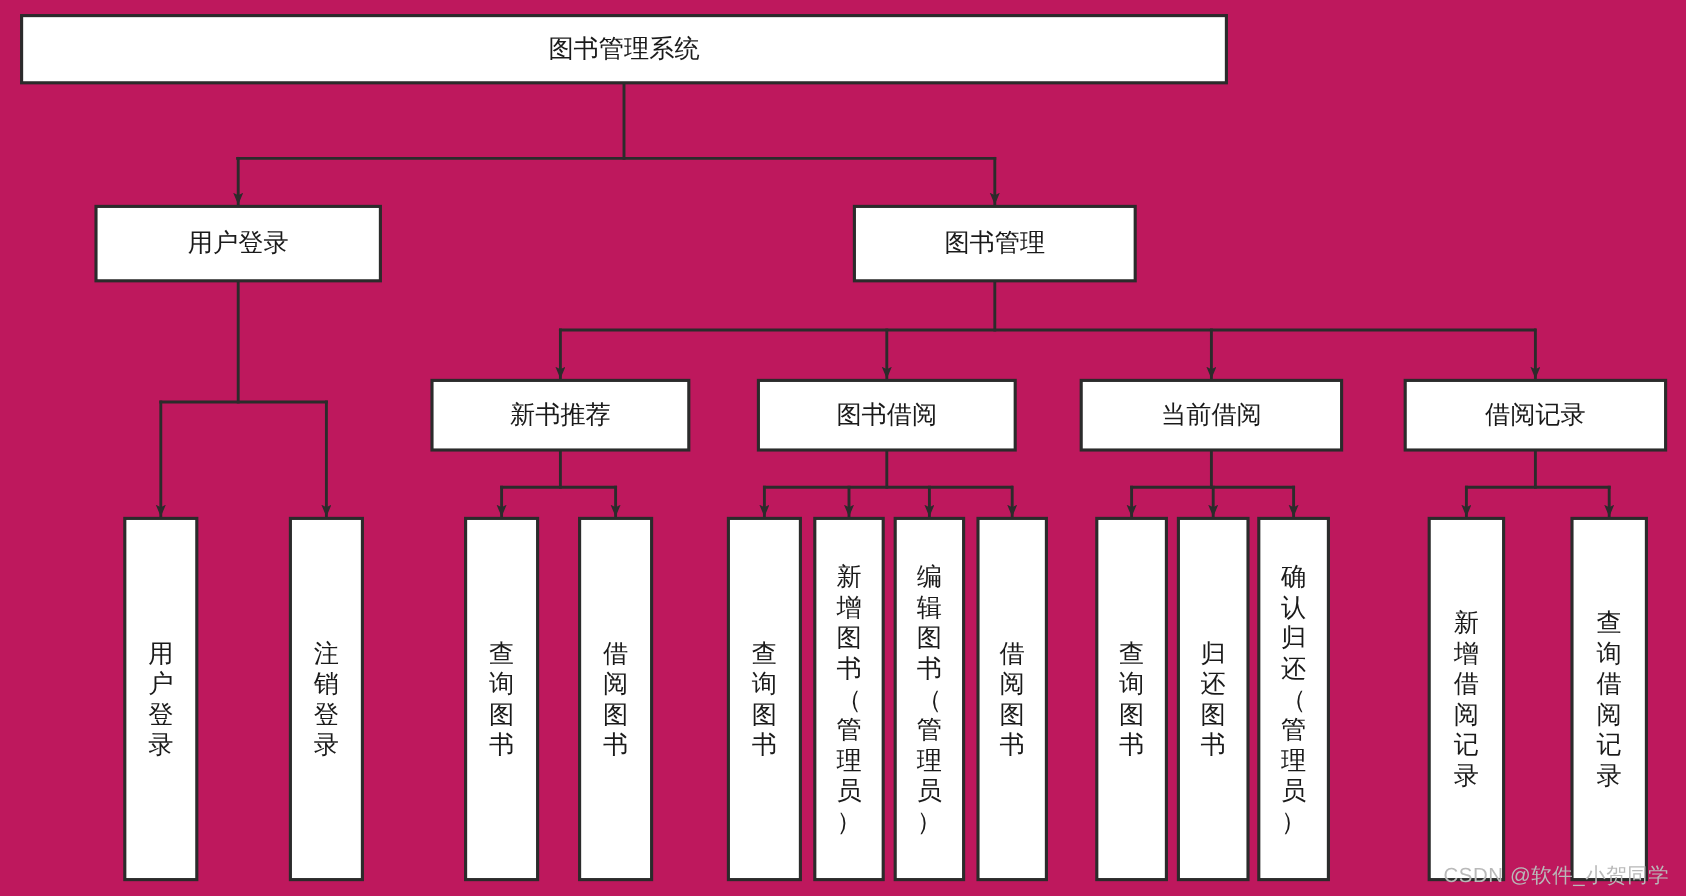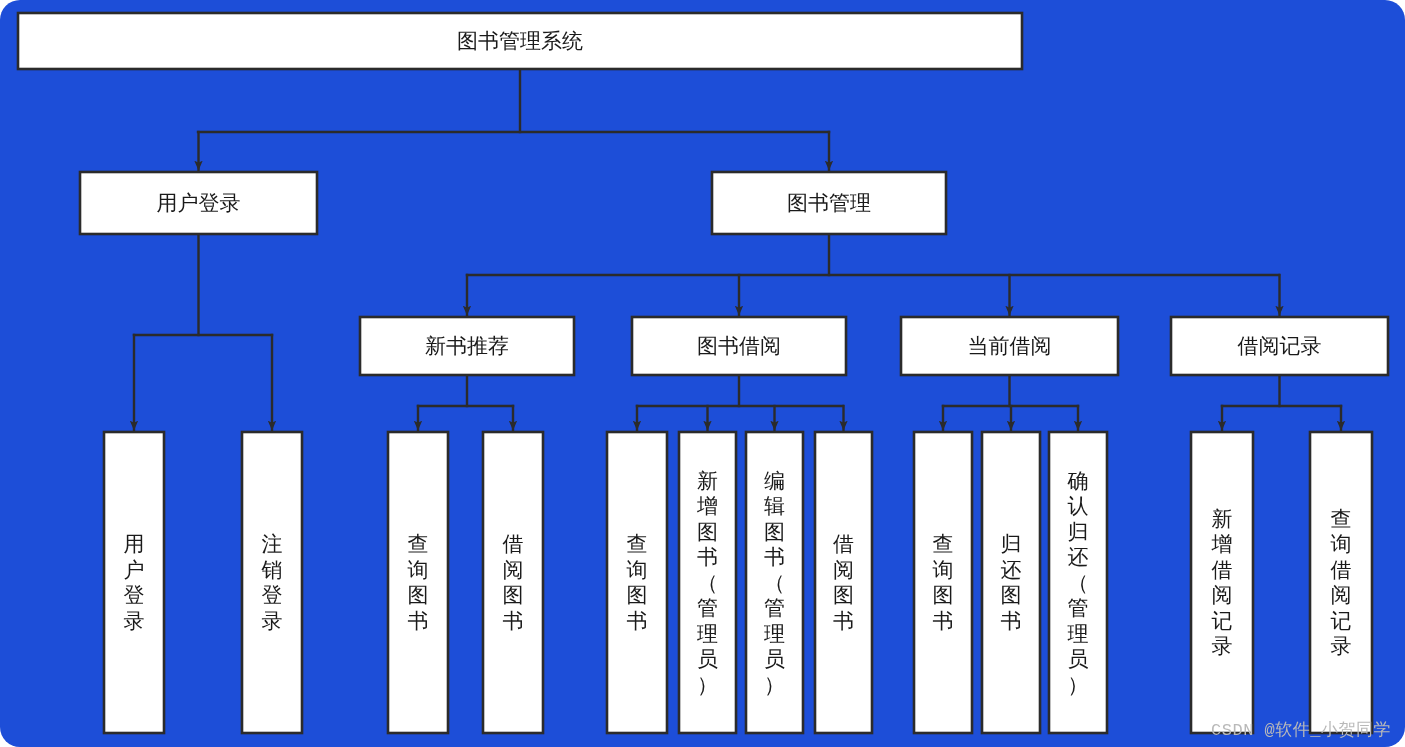--- a/index.html
+++ b/index.html
@@ -10,22 +10,21 @@
   body {
     width: 1405px;
     height: 747px;
     font-family: "Liberation Sans", "DejaVu Sans", sans-serif;
     overflow: hidden;
   }
   #diagram-root {
     position: relative;
     width: 1405px;
     height: 747px;
-    background: #1d4ed8;
-    border-radius: 20px;
+    background: #be185d;
   }
   svg.flow {
     position: absolute;
     left: 0;
     top: 0;
     width: 1405px;
     height: 747px;
   }
   .node-rect {
     fill: #ffffff;
@@ -48,21 +47,21 @@
   .node-label-v {
     font-family: "Liberation Sans", "DejaVu Sans", sans-serif;
     font-size: 21px;
     fill: #1a1a1a;
     text-anchor: middle;
   }
   .watermark {
     position: absolute;
     right: 14px;
     bottom: 6px;
-    font-family: Liberation Mono, monospace;
+    font-family: Liberation Sans, sans-serif;
     font-size: 17px;
     color: #b9b9b9;
     letter-spacing: 0.5px;
     white-space: nowrap;
     user-select: none;
   }
 </style>
 </head>
 <body>
 

